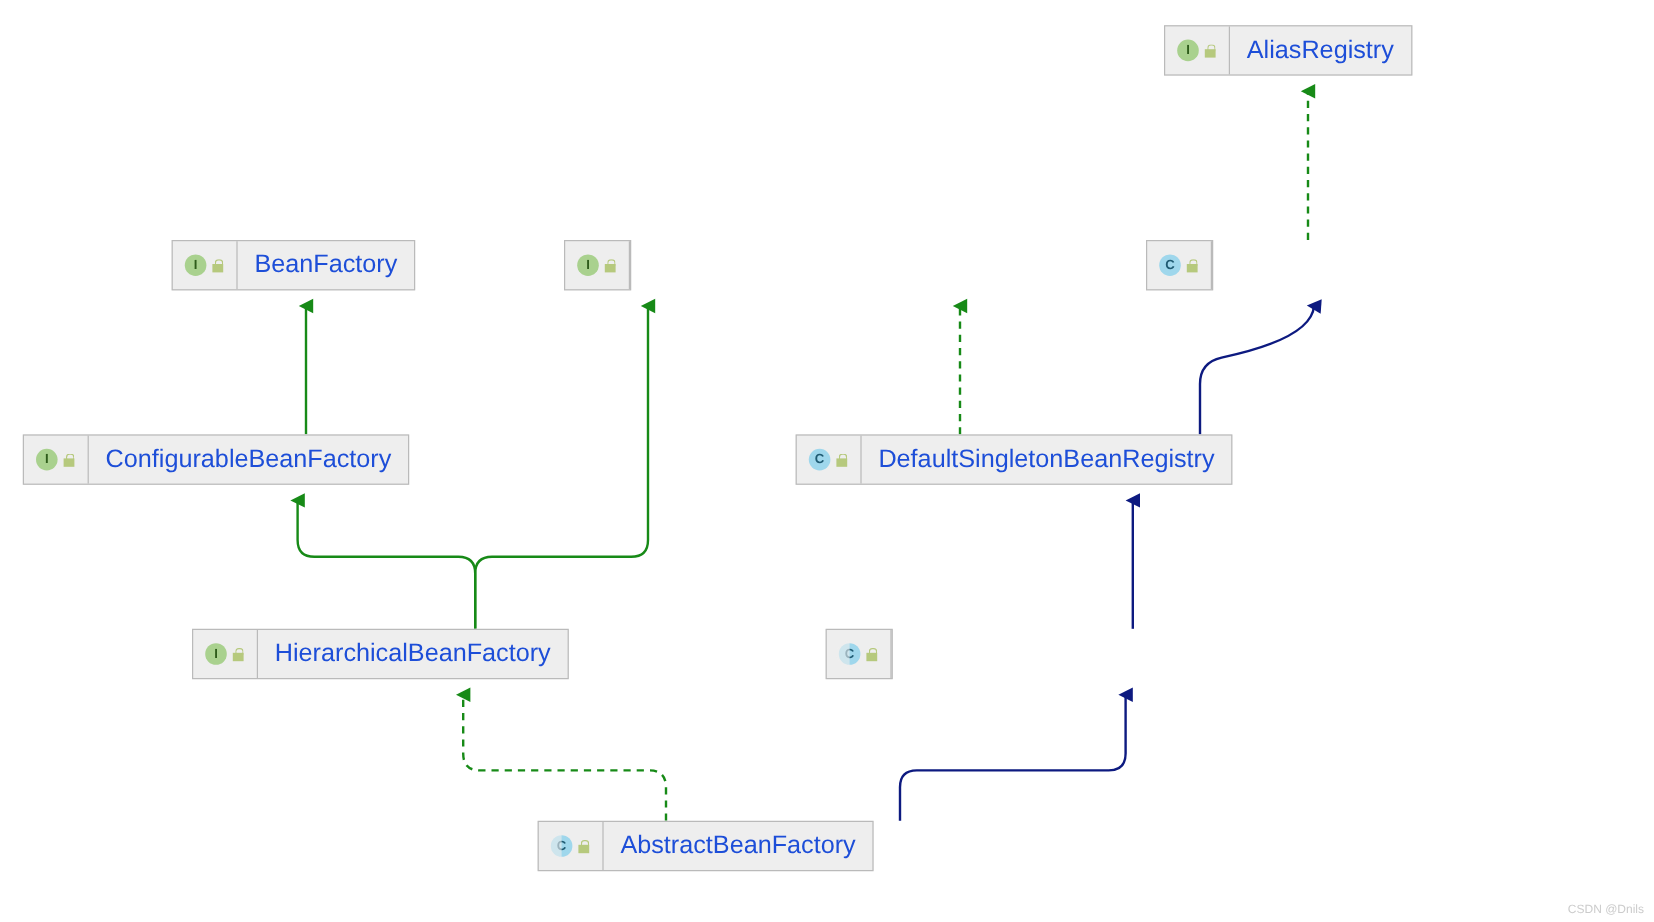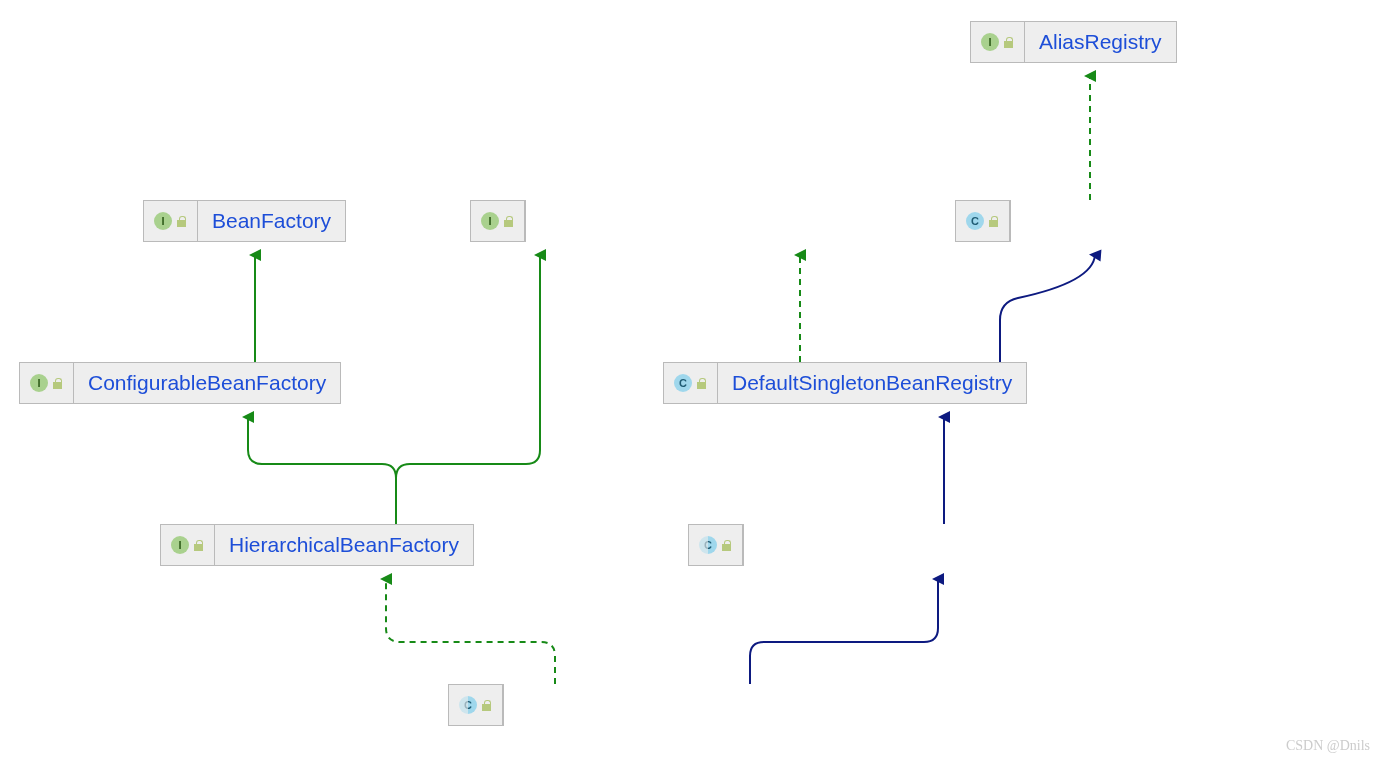--- a/index.html
+++ b/index.html
@@ -82,25 +82,25 @@
   svg.connections {
     position: absolute;
     top: 0;
     left: 0;
     width: 1378px;
     height: 768px;
     pointer-events: none;
   }
   .watermark {
     position: absolute;
-    bottom: 14px;
+    bottom: 4px;
     right: 8px;
-    font-size: 14px;
+    font-size: 10px;
     color: #cccccc;
-    font-family: Liberation Serif, serif;
+    font-family: Liberation Sans, sans-serif;
   }
   .half-fade { position: relative; }
   .half-fade::after{
     content:"";position:absolute;left:-2px;top:-2px;width:11px;height:22px;
     background:rgba(238,238,238,0.6);border-radius:11px 0 0 11px;
   }
 </style>
 </head>
 <body>
 
@@ -192,15 +192,16 @@
     <span class="type-icon type-class half-fade">C</span>
     <span class="lock-icon"></span>
   </span>
 </div>
 
 <div class="node" style="left:448px; top:684px;">
   <span class="icon-cell">
     <span class="type-icon type-class half-fade">C</span>
     <span class="lock-icon"></span>
   </span>
+  <span class="label">AbstractBeanFactory</span>
 </div>
 
 <div class="watermark">CSDN @Dnils</div>
 
 </body></html>

